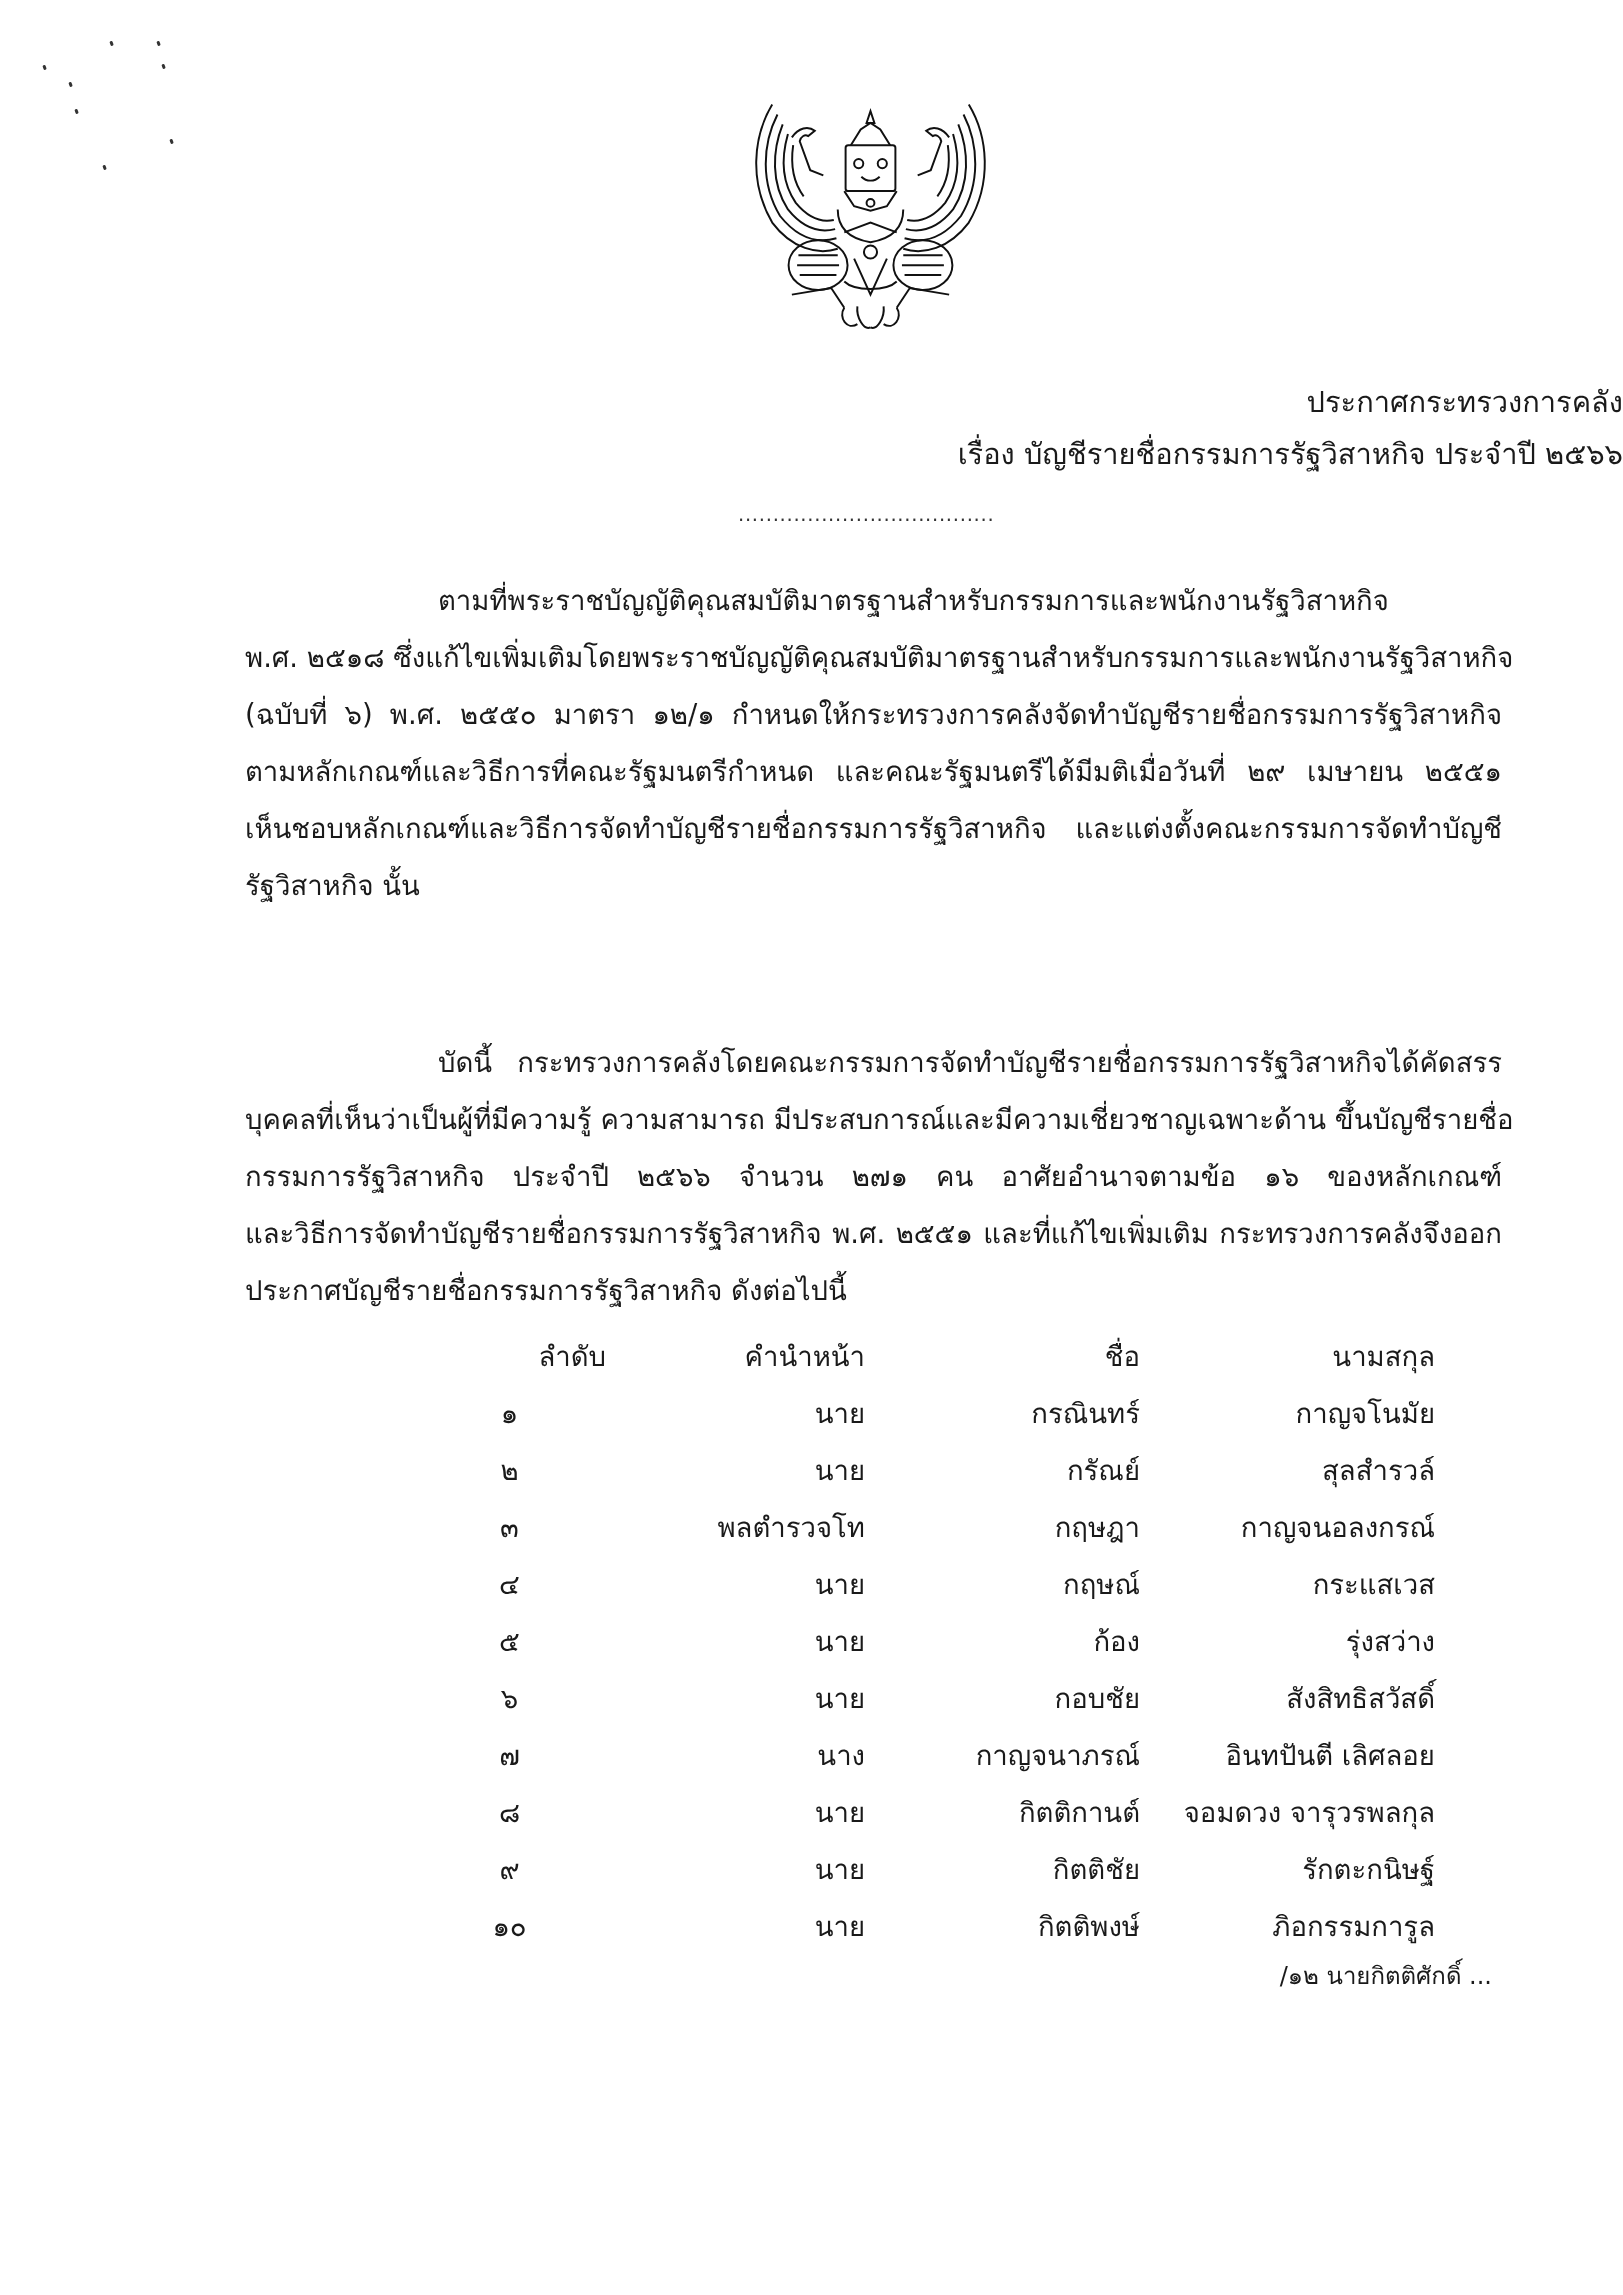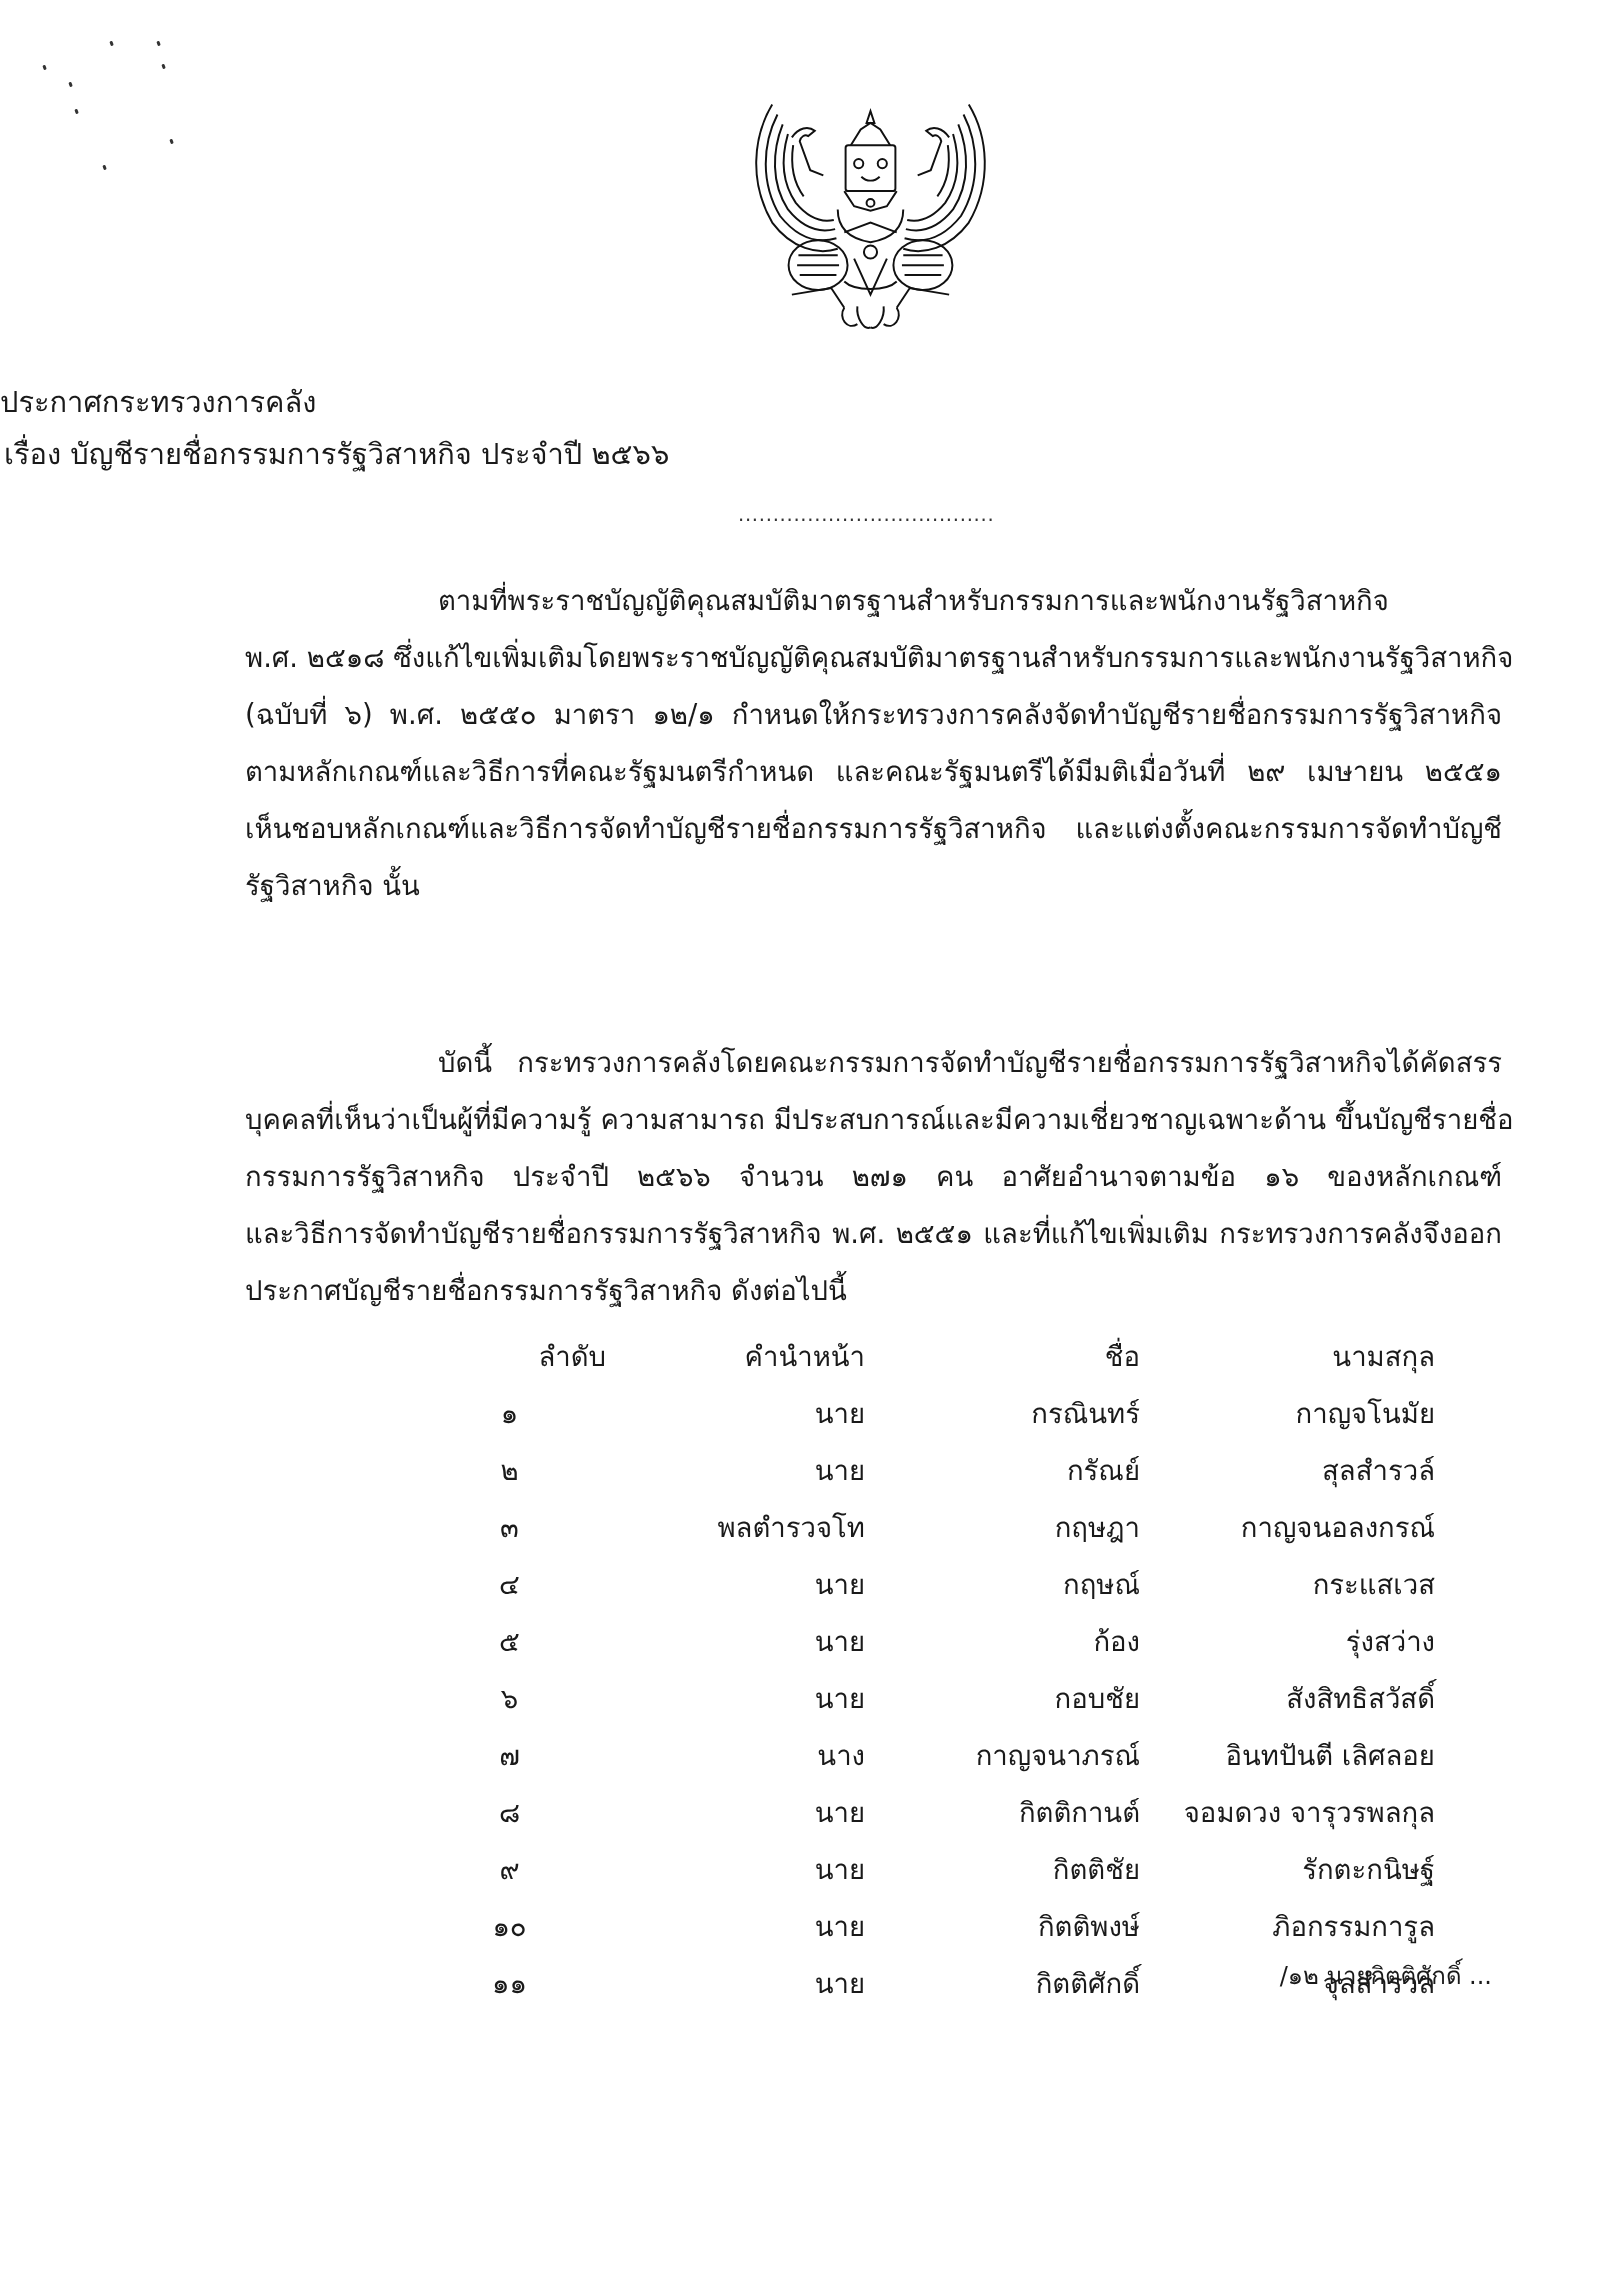--- a/index.html
+++ b/index.html
@@ -28,21 +28,21 @@
     left: 746px;
     top: 98px;
     width: 249px;
     height: 236px;
   }
   .title-block {
     position: absolute;
     left: 0;
     right: 0;
     top: 376px;
-    text-align: left;
+    text-align: right;
   }
   .title-line {
     font-size: 29px;
     line-height: 52px;
     white-space: nowrap;
   }
   .title-line.second {
     padding-left: 4px;
   }
   .dots {
@@ -252,23 +252,17 @@
         <td class="col-prefix">นาย</td>
         <td class="col-first">กิตติชัย</td>
         <td class="col-last">รักตะกนิษฐ์</td>
       </tr>
       <tr>
         <td class="col-no num">๑๐</td>
         <td class="col-prefix">นาย</td>
         <td class="col-first">กิตติพงษ์</td>
         <td class="col-last">ภิอกรรมการูล</td>
       </tr>
-      <tr>
-        <td class="col-no num">๑๑</td>
-        <td class="col-prefix">นาย</td>
-        <td class="col-first">กิตติศักดิ์</td>
-        <td class="col-last">จุลสำรวล</td>
-      </tr>
     </tbody>
 </table>
 
 <div class="continuation">/๑๒ นายกิตติศักดิ์ ...</div>
 
 
 </body></html>

